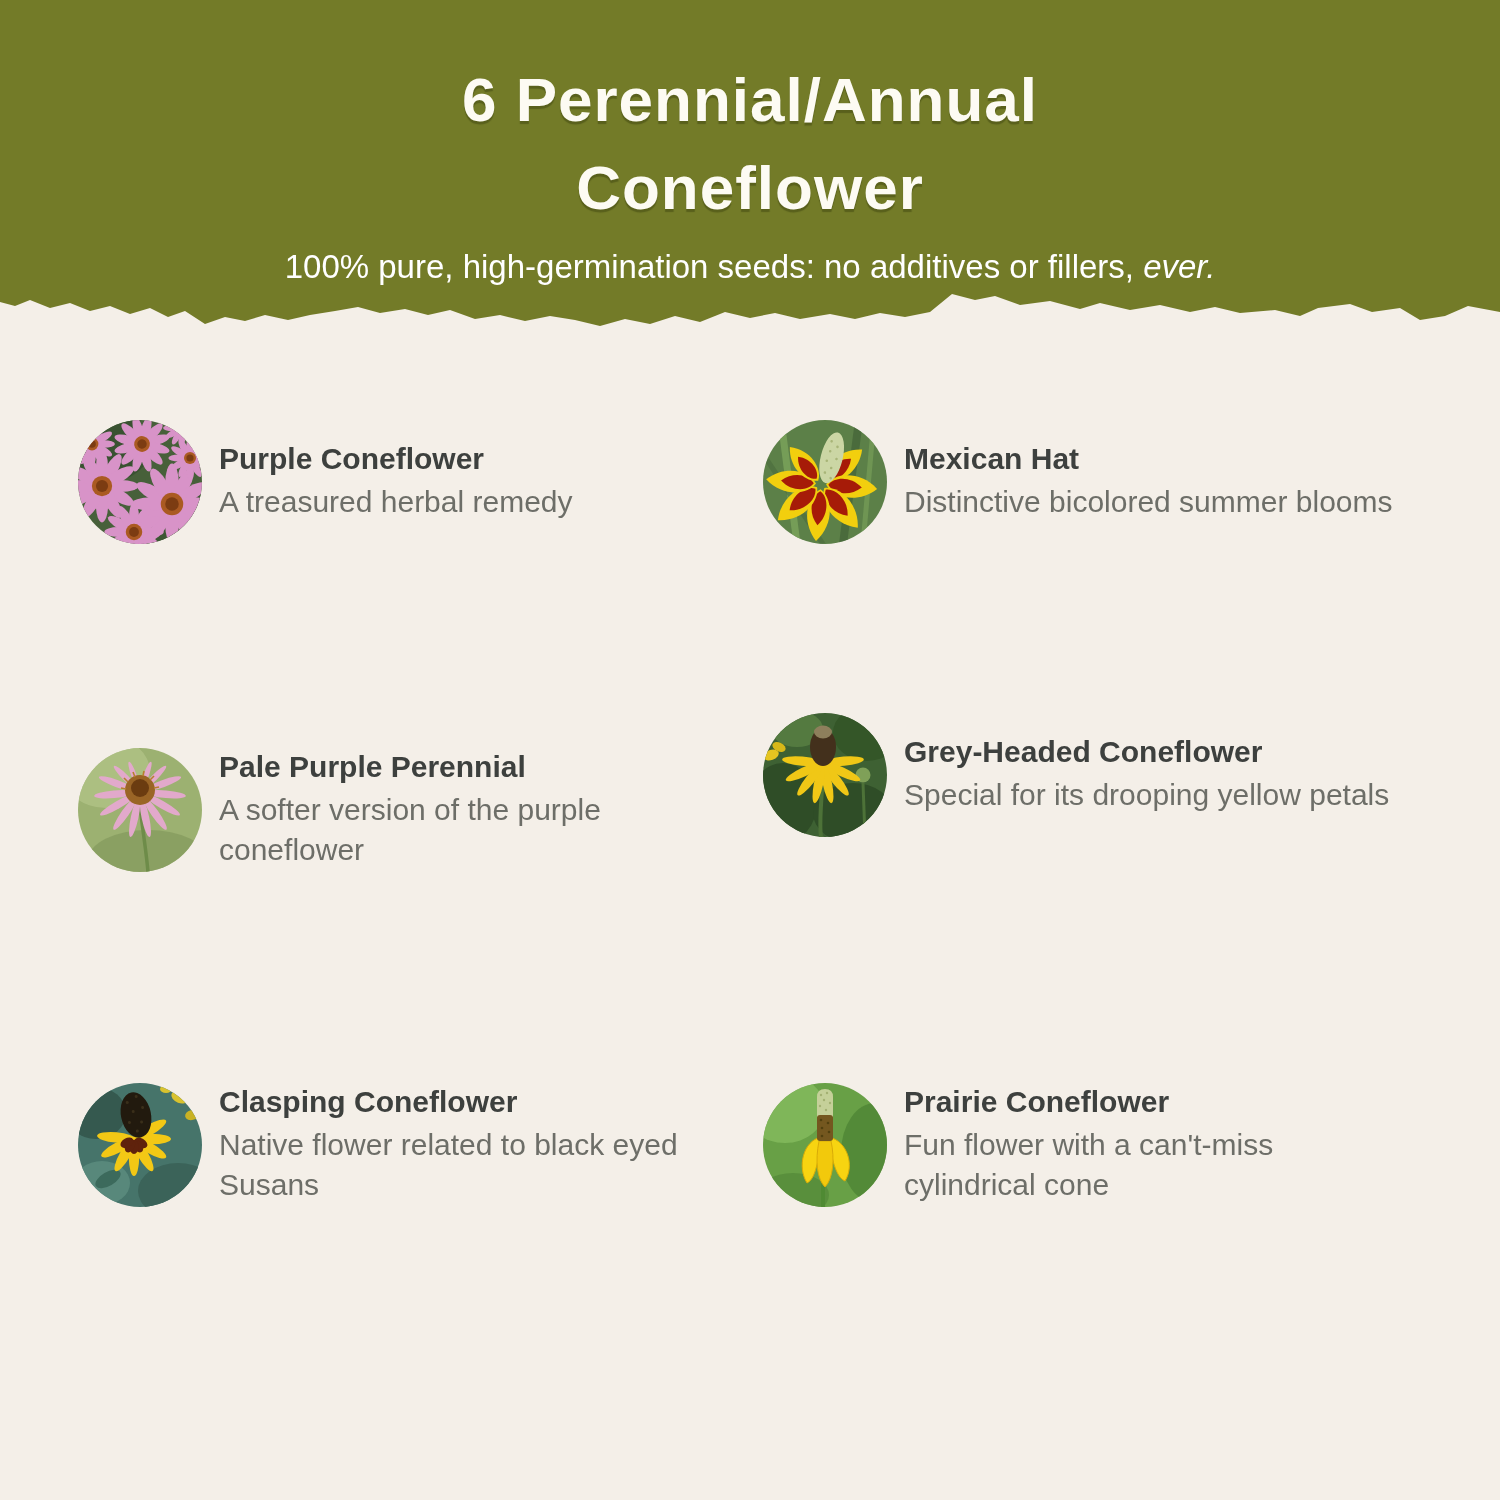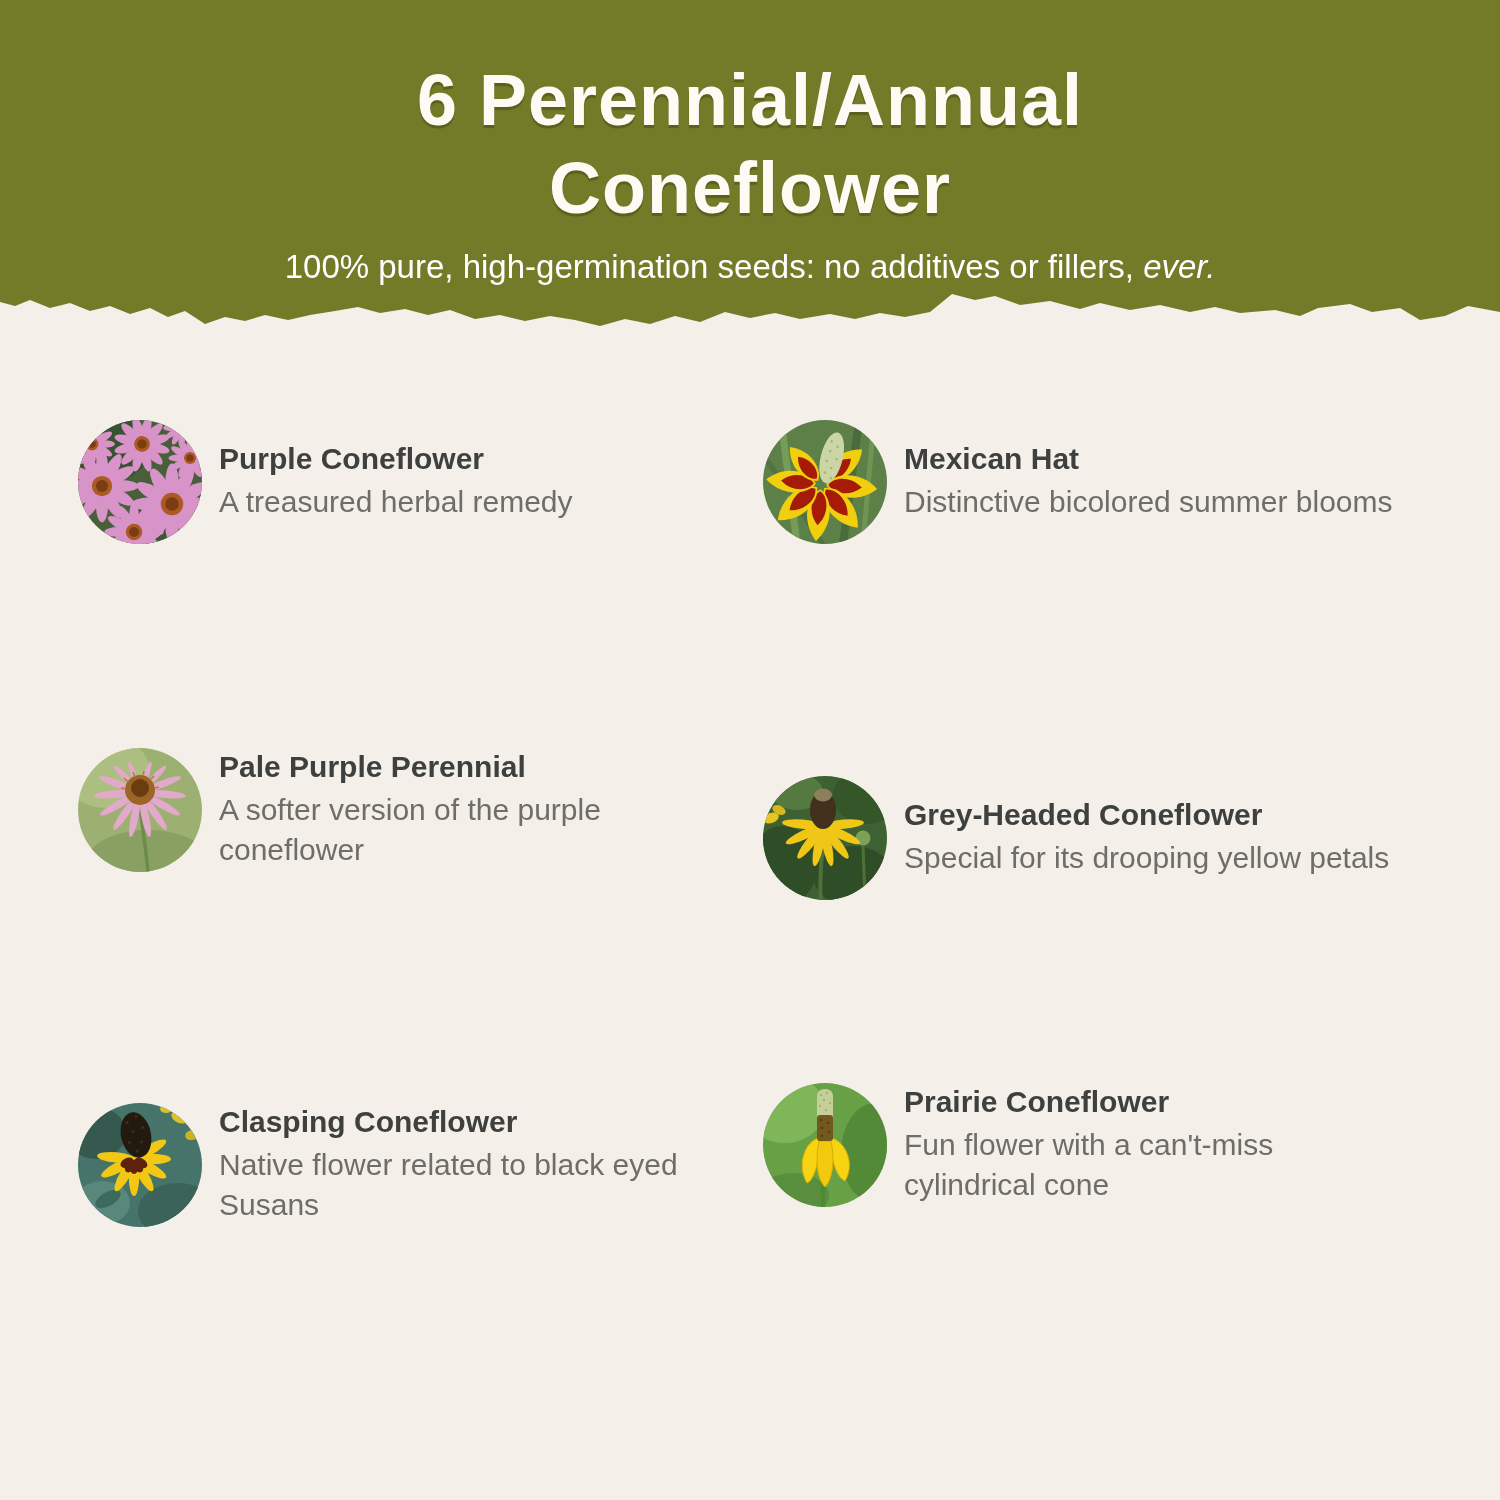--- a/index.html
+++ b/index.html
@@ -5,21 +5,21 @@
   html,body{margin:0;padding:0;background:#f4efe8;}
   .page{
     position:relative;width:1500px;height:1500px;overflow:hidden;
     background:#f4efe8;font-family:"Liberation Sans",sans-serif;
   }
   
   .hero{position:absolute;top:0;left:0;width:1500px;height:286px;background:#737b28;}
   .hero-torn{position:absolute;top:286px;left:0;width:1500px;height:46px;display:block;}
   .title{
     margin:0;padding-top:56px;text-align:center;
-    font-size:72px;line-height:88px;font-weight:700;letter-spacing:1px;
+    font-size:62px;line-height:88px;font-weight:700;letter-spacing:1px;
     color:#fdfbf3;text-shadow:0 3px 1px rgba(40,45,5,0.35);
   }
   .title span{display:block;}
   .subtitle{
     margin:16px 0 0 0;text-align:center;
     font-size:33px;line-height:38px;font-weight:400;color:#ffffff;
   }
   .subtitle em{font-style:italic;}
   
   .item{position:absolute;display:flex;align-items:center;gap:17px;}
@@ -31,22 +31,22 @@
   .item h2{
     margin:0 0 6px 0;font-size:30px;line-height:34px;font-weight:700;color:#3d403e;
   }
   .item p{
     margin:0;font-size:30px;line-height:40px;font-weight:400;color:#6d6e68;
     white-space:pre-line;
   }
   .pos-1{left:78px;top:420px;}
   .pos-2{left:763px;top:420px;}
   .pos-3{left:78px;top:748px;}
-  .pos-4{left:763px;top:776px;}
-  .pos-5{left:78px;top:1083px;margin-top:20px;}
+  .pos-4{left:763px;top:713px;}
+  .pos-5{left:78px;top:1083px;}
   .pos-6{left:763px;top:1083px;}
 </style>
 </head>
 <body>
 
 <div class="page">
 
   <header class="hero">
     <h1 class="title">
       <span>6 Perennial/Annual</span>

